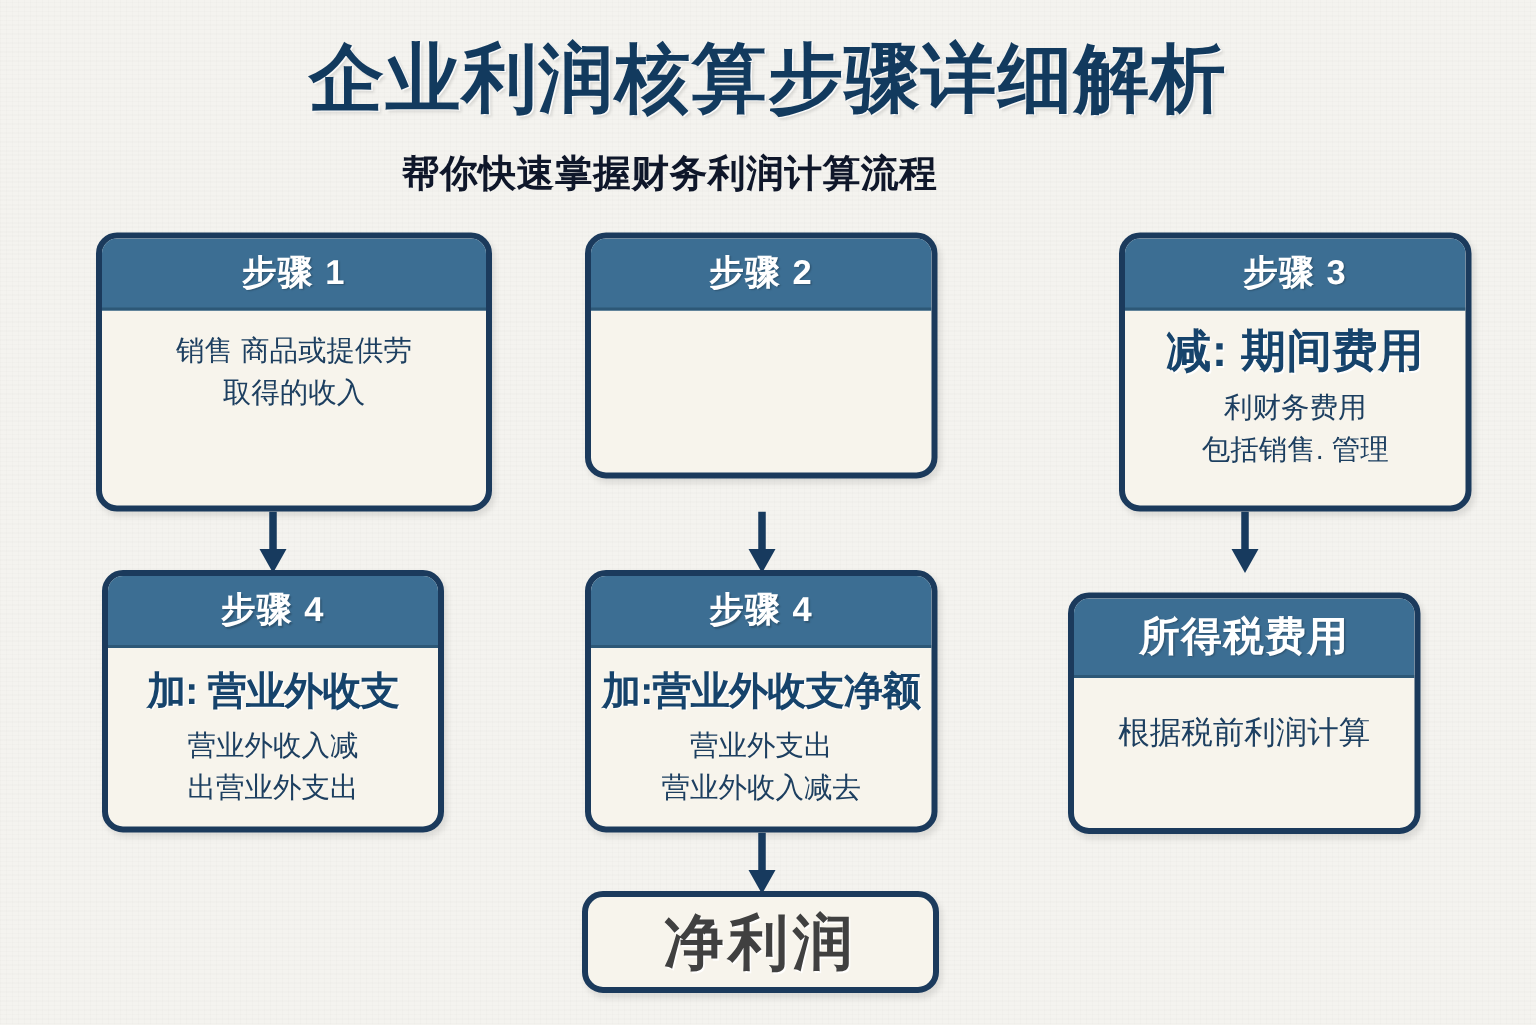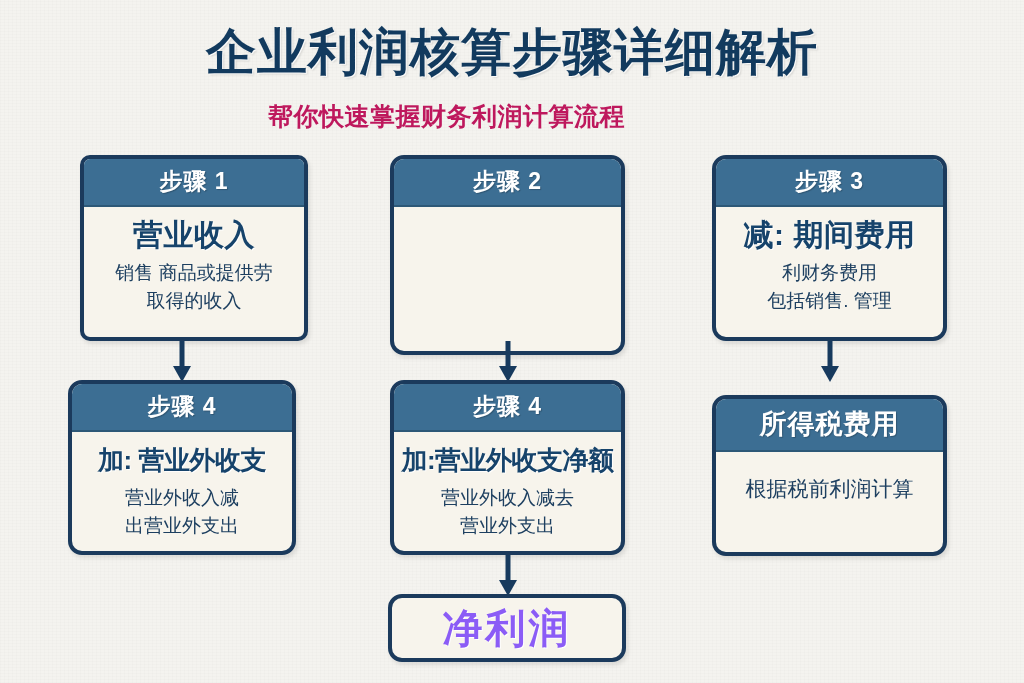--- a/index.html
+++ b/index.html
@@ -43,21 +43,21 @@
     text-shadow: 1px 1px 0 rgba(255,255,255,0.85), 2px 2px 2px rgba(0,0,0,0.10);
   }
   #page-subtitle {
     position: absolute;
     left: 0; top: 100px;
     width: 893px;
     text-align: center;
     font-size: 25px;
     line-height: 32px;
     font-weight: bold;
-    color: #be185d;
+    color: #0f172a;
     letter-spacing: 0.5px;
   }
 
   
   .card {
     position: absolute;
     box-sizing: border-box;
     border: 4px solid #1b3a5c;
     border-radius: 14px;
     background: #f7f4ec;
@@ -112,54 +112,53 @@
     border-radius: 14px;
     background: #f7f4ec;
     box-shadow: 2px 3px 4px rgba(0,0,0,0.10);
     display: flex;
     align-items: center;
     justify-content: center;
   }
   #card-net-profit .result-text {
     font-size: 40px;
     font-weight: bold;
-    color: #8b5cf6;
+    color: #404040;
     letter-spacing: 3px;
     text-shadow: 1px 1px 0 rgba(255,255,255,0.9);
   }
 
   
   .arrow { position: absolute; }
 </style>
 </head>
 <body>
 
 <div id="texture"></div>
 
 <div id="stage">
 
   <div id="page-title">企业利润核算步骤详细解析</div>
   <div id="page-subtitle">帮你快速掌握财务利润计算流程</div>
 
-  <div class="card" style="left:80px; top:155px; width:228px; height:186px;border-radius:10px;">
+  <div class="card" style="left:64px; top:155px; width:264px; height:186px;">
     <div class="card-header">步骤 1</div>
     <div class="card-body">
-      <div class="card-title">营业收入</div>
       <div class="card-desc">
         <div>销售 商品或提供劳</div>
         <div>取得的收入</div>
       </div>
     </div>
   </div>
 
-  <div class="card" style="left:390px; top:155px; width:235px; height:200px;">
+  <div class="card" style="left:390px; top:155px; width:235px; height:164px;">
     <div class="card-header">步骤 2</div>
   </div>
 
-  <div class="card" style="left:712px; top:155px; width:235px; height:186px;">
+  <div class="card" style="left:746px; top:155px; width:235px; height:186px;">
     <div class="card-header">步骤 3</div>
     <div class="card-body">
       <div class="card-title">减: 期间费用</div>
       <div class="card-desc">
         <div>利财务费用</div>
         <div>包括销售. 管理</div>
       </div>
     </div>
   </div>
 
@@ -187,22 +186,22 @@
         <div>出营业外支出</div>
       </div>
     </div>
   </div>
 
   <div class="card" style="left:390px; top:380px; width:235px; height:175px;">
     <div class="card-header">步骤 4</div>
     <div class="card-body">
       <div class="card-title tight">加:营业外收支净额</div>
       <div class="card-desc">
+        <div>营业外支出</div>
         <div>营业外收入减去</div>
-        <div>营业外支出</div>
       </div>
     </div>
   </div>
 
   <div class="card" style="left:712px; top:395px; width:235px; height:161px;">
     <div class="card-header" style="font-size:27px;">所得税费用</div>
     <div class="card-body">
       <div class="card-desc only">
         <div>根据税前利润计算</div>
       </div>

